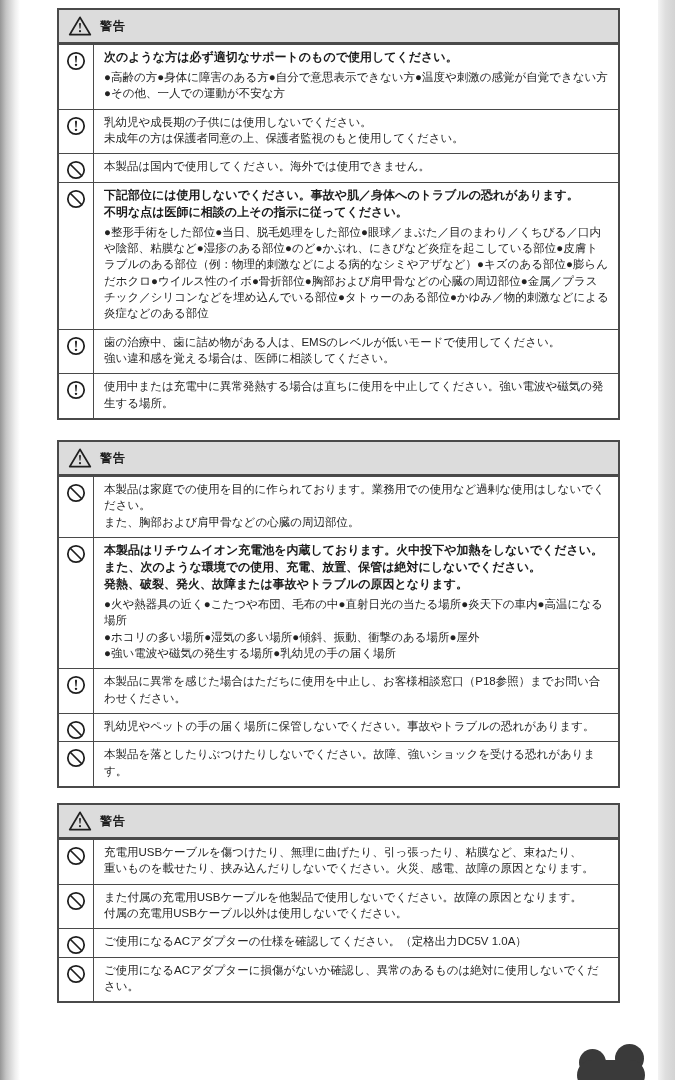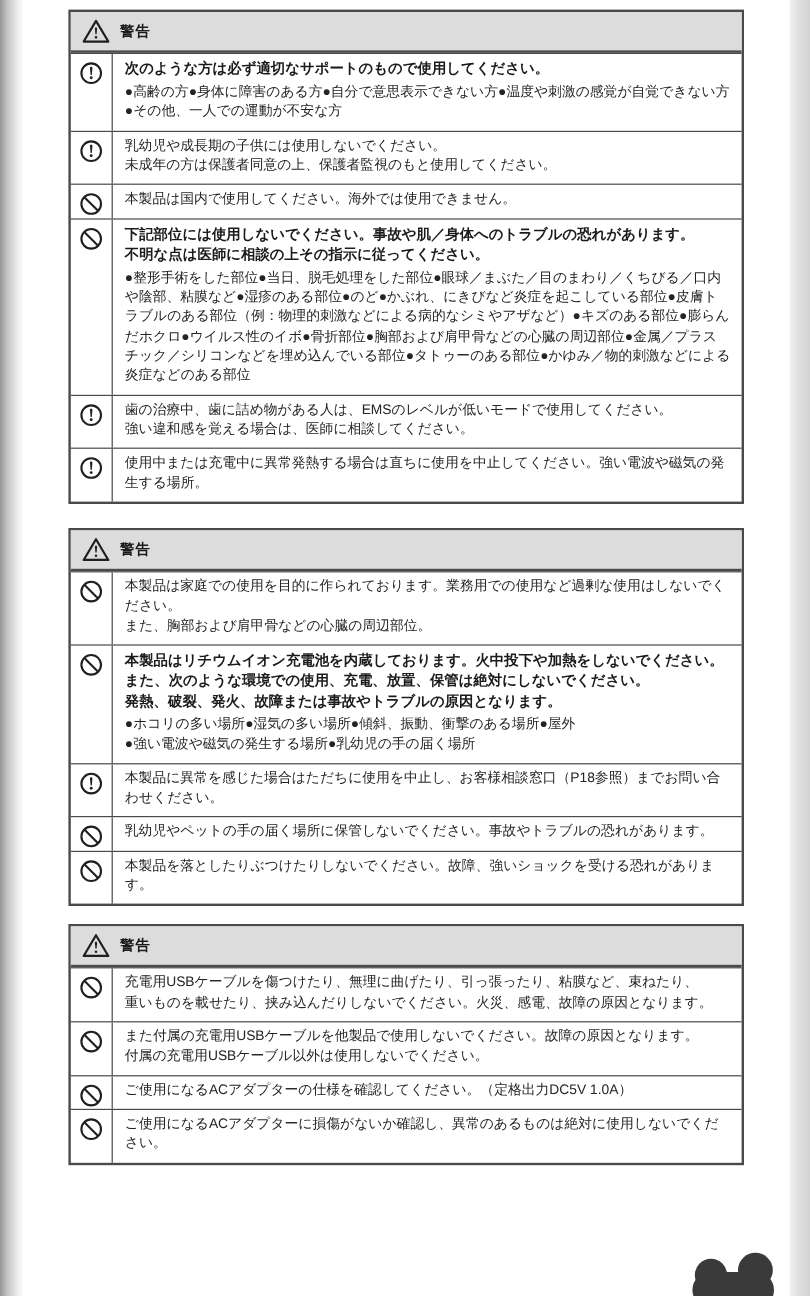--- a/index.html
+++ b/index.html
@@ -192,20 +192,21 @@
     <div class="icon-cell">
             <svg viewBox="0 0 24 24">
               <circle cx="12" cy="12" r="9.8" fill="none" stroke="#1f1f1f" stroke-width="2.1"></circle>
               <line x1="5.4" y1="5.4" x2="18.6" y2="18.6" stroke="#1f1f1f" stroke-width="2.1"></line>
             </svg>
           </div>
     <div class="text-cell">
             <div class="line line-bold">本製品はリチウムイオン充電池を内蔵しております。火中投下や加熱をしないでください。</div>
             <div class="line line-bold">また、次のような環境での使用、充電、放置、保管は絶対にしないでください。</div>
             <div class="line line-bold">発熱、破裂、発火、故障または事故やトラブルの原因となります。</div>
+            <div class="line line-normal">●火や熱器具の近く●こたつや布団、毛布の中●直射日光の当たる場所●炎天下の車内●高温になる場所</div>
             <div class="line line-normal">●ホコリの多い場所●湿気の多い場所●傾斜、振動、衝撃のある場所●屋外</div>
             <div class="line line-normal">●強い電波や磁気の発生する場所●乳幼児の手の届く場所</div>
           </div>
   </div>
         <div class="warn-row">
     <div class="icon-cell">
             <svg viewBox="0 0 24 24">
               <circle cx="12" cy="12" r="9.8" fill="none" stroke="#1f1f1f" stroke-width="2.1"></circle>
               <path d="M12 5.6 c1 0 1.3 .6 1.2 1.5 l-.55 6.3 c-.05 .7 -1.25 .7 -1.3 0 l-.55 -6.3 c-.1 -.9 .2 -1.5 1.2 -1.5 Z" fill="#1f1f1f"></path>
               <circle cx="12" cy="16.6" r="1.45" fill="#1f1f1f"></circle>

